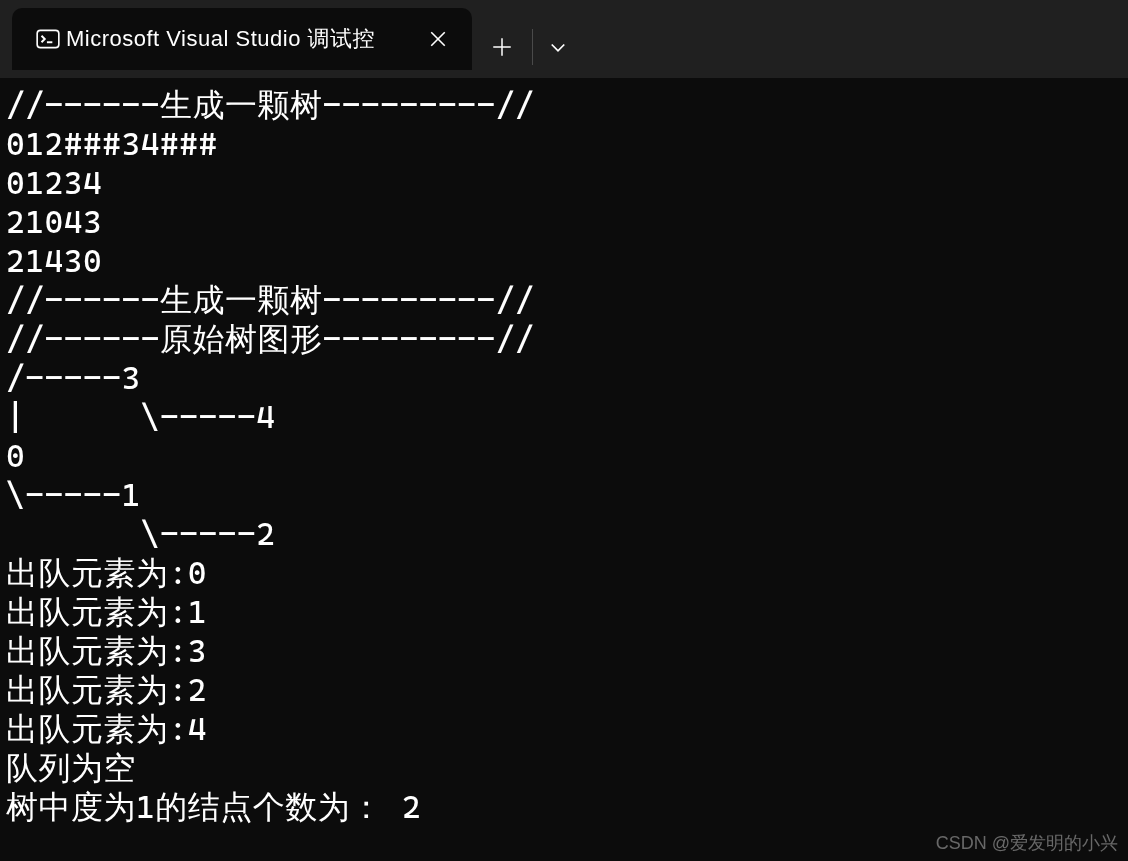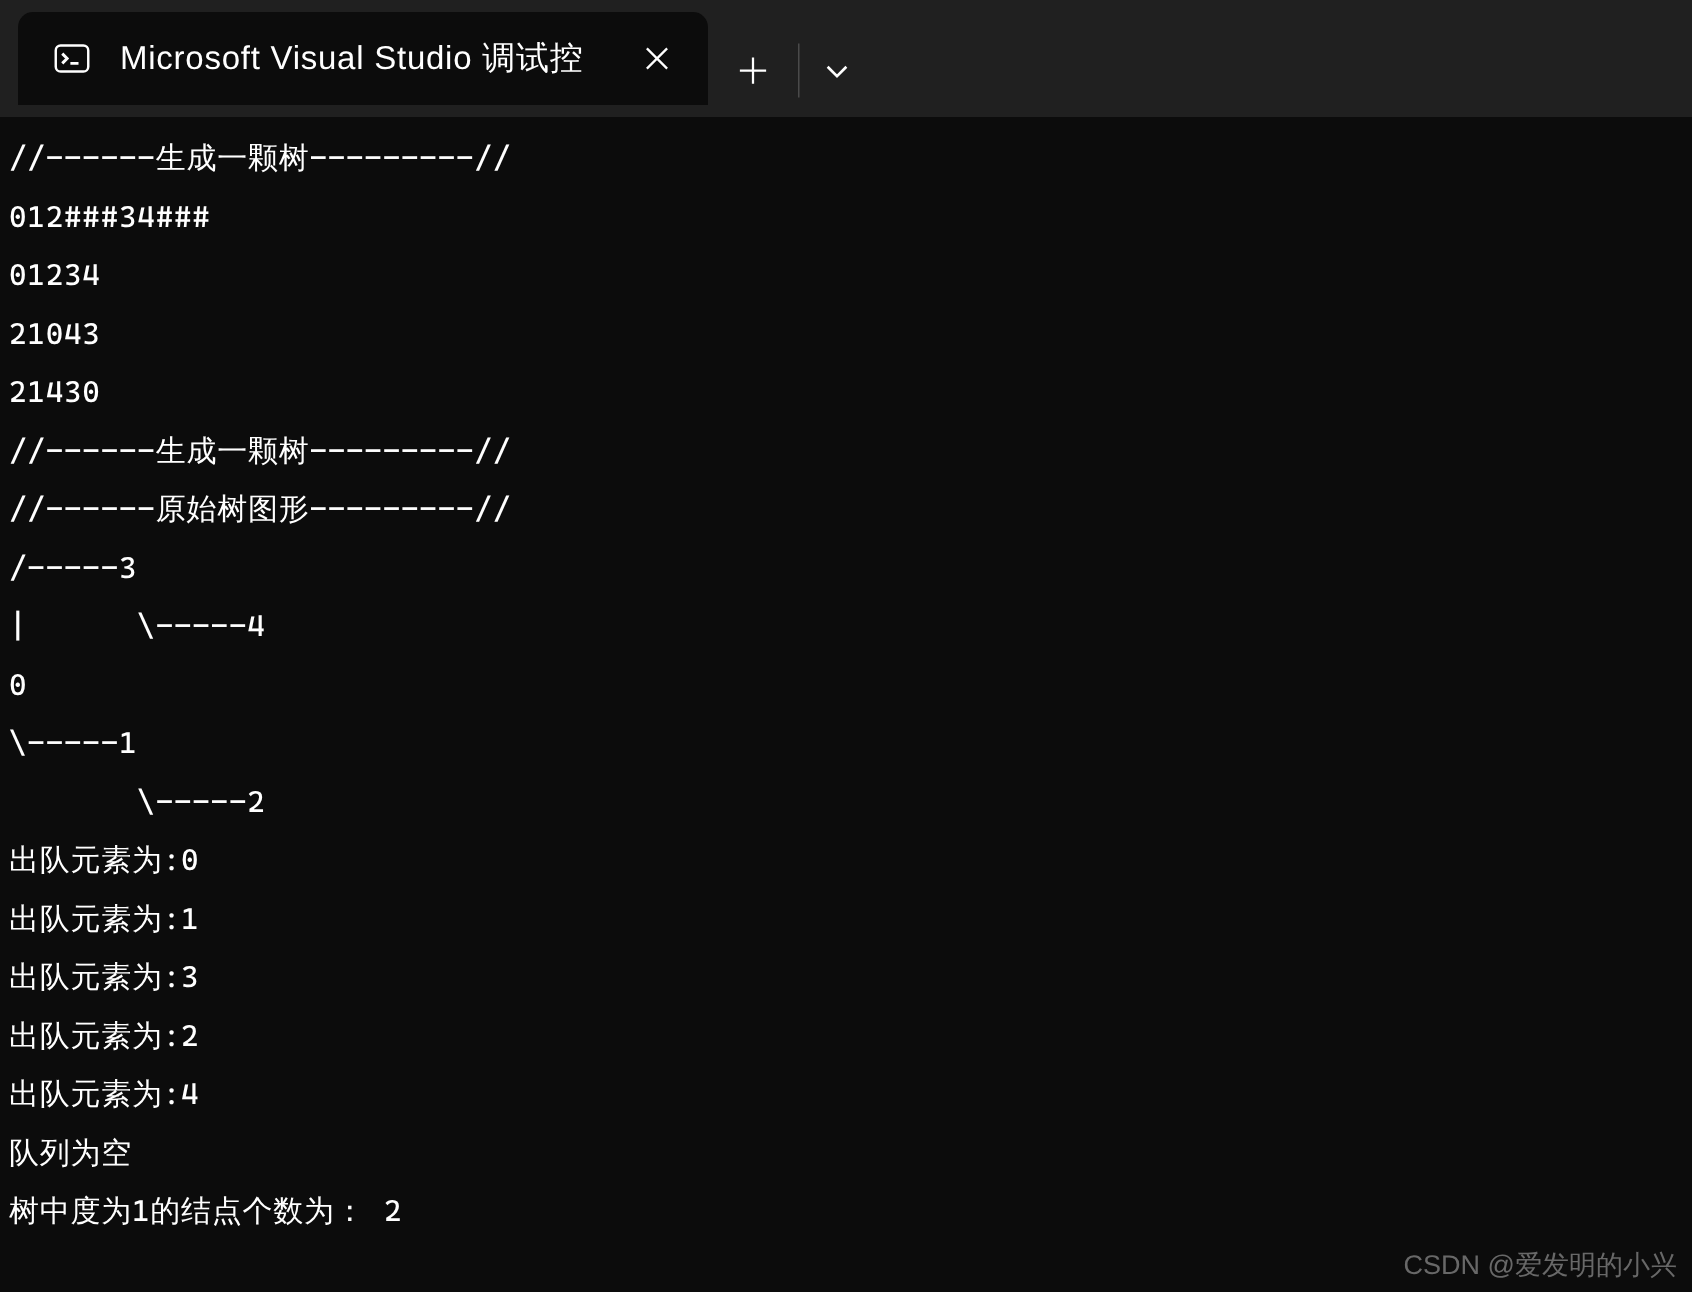--- a/index.html
+++ b/index.html
@@ -24,21 +24,21 @@
       padding: 0;
     }
     .tab {
       height: 62px;
       margin-left: 12px;
       background: #0c0c0c;
       border-radius: 10px 10px 0 0;
       display: flex;
       align-items: center;
       padding: 0 20px 0 22px;
-      gap: 18px;
+      gap: 4px;
       min-width: 460px;
     }
     .tab-icon {
       width: 28px;
       height: 28px;
       display: flex;
       align-items: center;
       justify-content: center;
     }
     .tab-title {
@@ -86,21 +86,21 @@
       height: 62px;
       display: flex;
       align-items: center;
       justify-content: center;
       cursor: pointer;
       color: #ffffff;
     }
     .console {
       padding: 8px 6px;
       font-family: "Cascadia Mono", "Consolas", "Microsoft YaHei", monospace;
-      font-size: 20px;
+      font-size: 32px;
       line-height: 39px;
       white-space: pre;
       color: #ffffff;
       letter-spacing: 0.5px;
     }
     .watermark {
       position: absolute;
       bottom: 6px;
       right: 10px;
       font-size: 18px;

